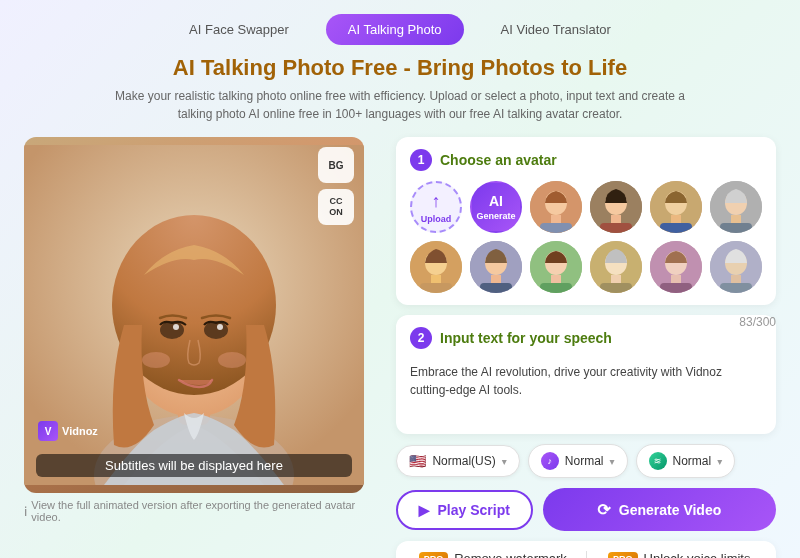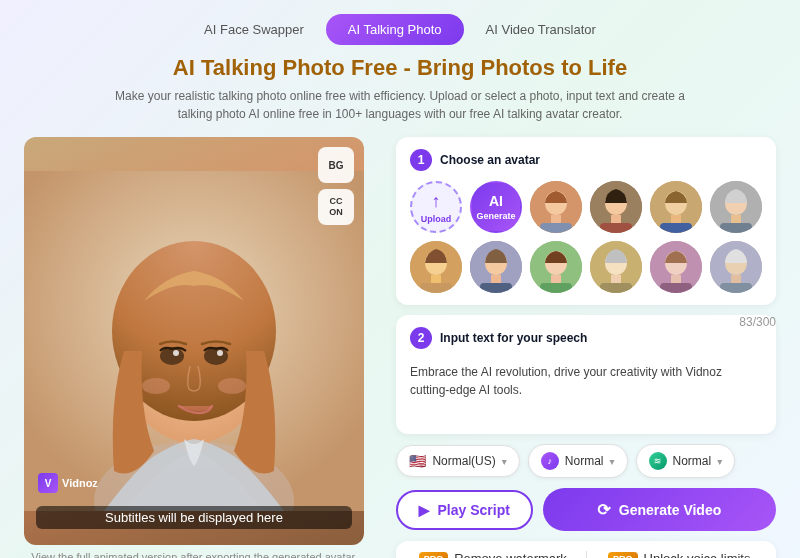--- a/index.html
+++ b/index.html
@@ -10,21 +10,21 @@
       height: 558px;
       overflow: hidden;
       position: relative;
     }
 
     .top-nav {
       display: flex;
       justify-content: center;
       align-items: center;
       padding: 14px 0 10px;
-      gap: 0;
+      gap: 15px;
     }
 
     .nav-tab {
       padding: 8px 22px;
       border-radius: 25px;
       font-size: 13px;
       font-weight: 500;
       cursor: pointer;
       background: transparent;
       color: #555;
@@ -55,21 +55,21 @@
 
     .main-content {
       display: flex;
       gap: 16px;
       padding: 0 24px;
     }
 
     .video-panel {
       position: relative;
       width: 340px;
-      height: 408px;
+      height: 356px;
       border-radius: 12px;
       overflow: hidden;
       flex-shrink: 0;
       background: linear-gradient(160deg, #c8a87a 0%, #d4956a 30%, #b87a50 60%, #8b5e3c 100%);
     }
 
     .bg-icon {
       position: absolute;
       top: 10px;
       right: 10px;
@@ -185,23 +185,23 @@
       border-radius: 50%;
       display: flex;
       align-items: center;
       justify-content: center;
       font-size: 12px;
       font-weight: 700;
       flex-shrink: 0;
     }
 
     .section-title {
-      font-size: 12px;
+      font-size: 14px;
       font-weight: 600;
-      color: #0f172a;
+      color: #4d7c0f;
     }
 
     .avatar-grid {
       display: grid;
       grid-template-columns: repeat(6, 1fr);
       gap: 8px;
     }
 
     .avatar-item {
       width: 52px;

